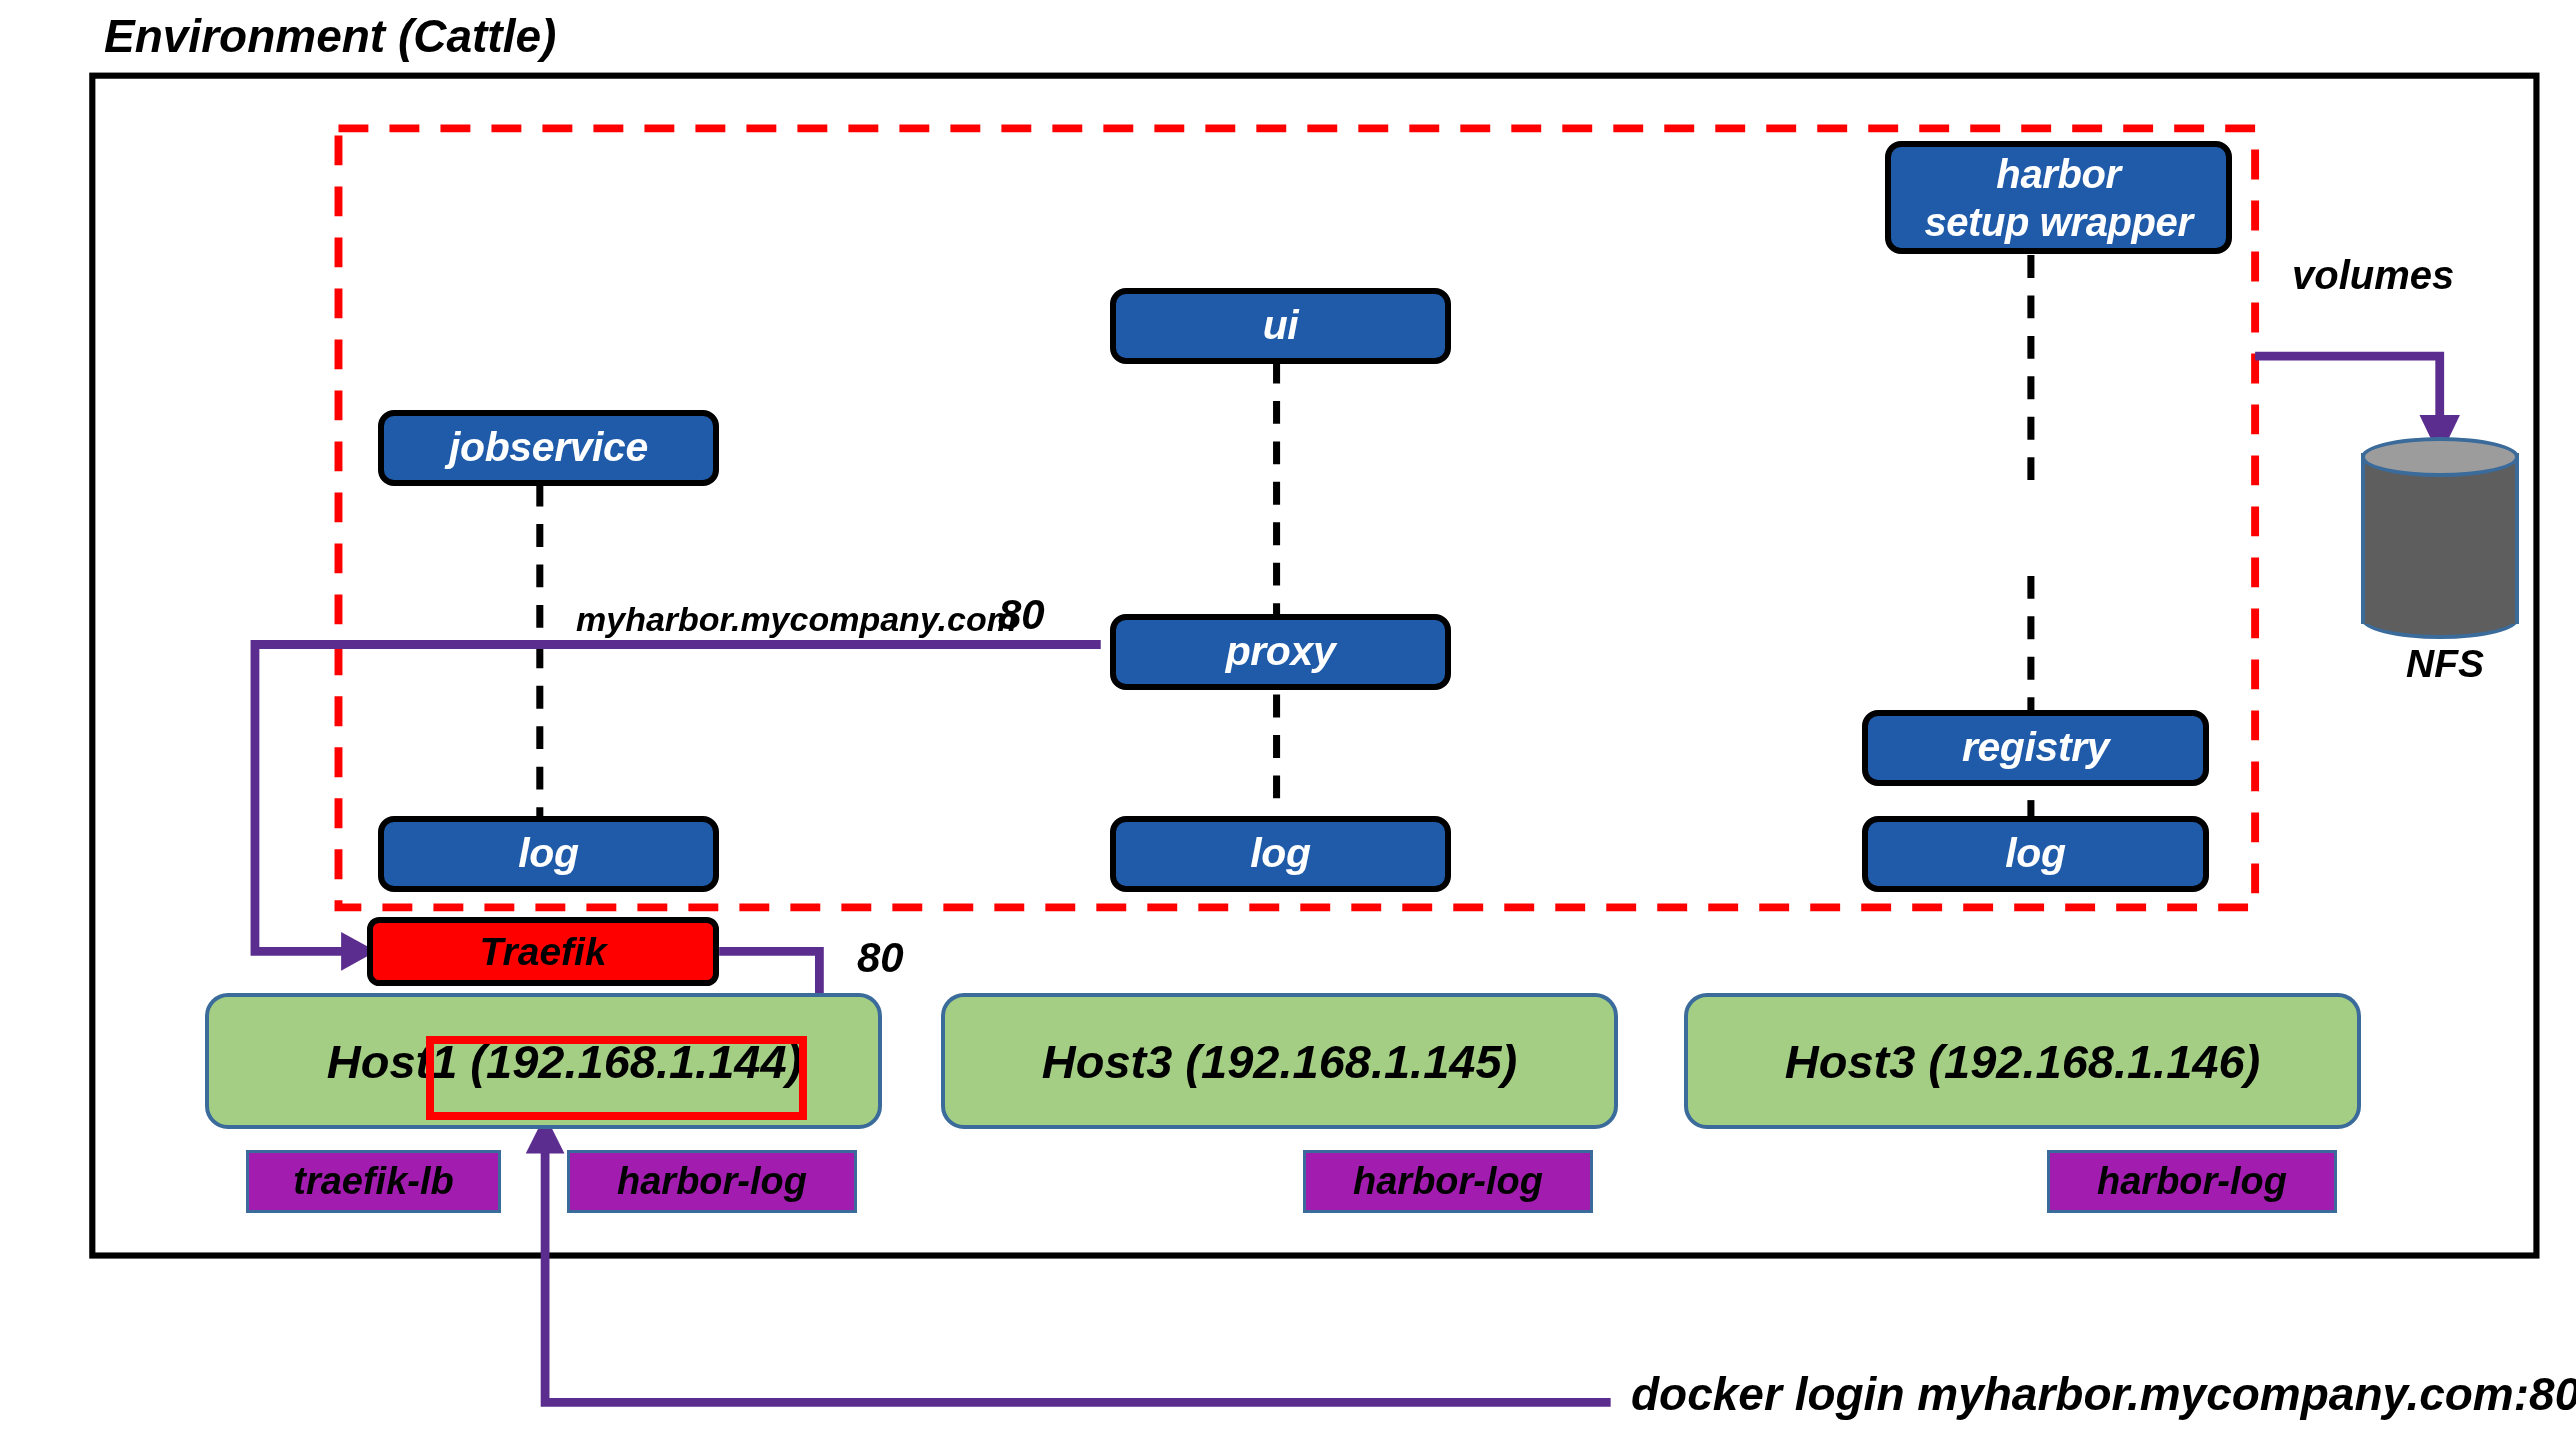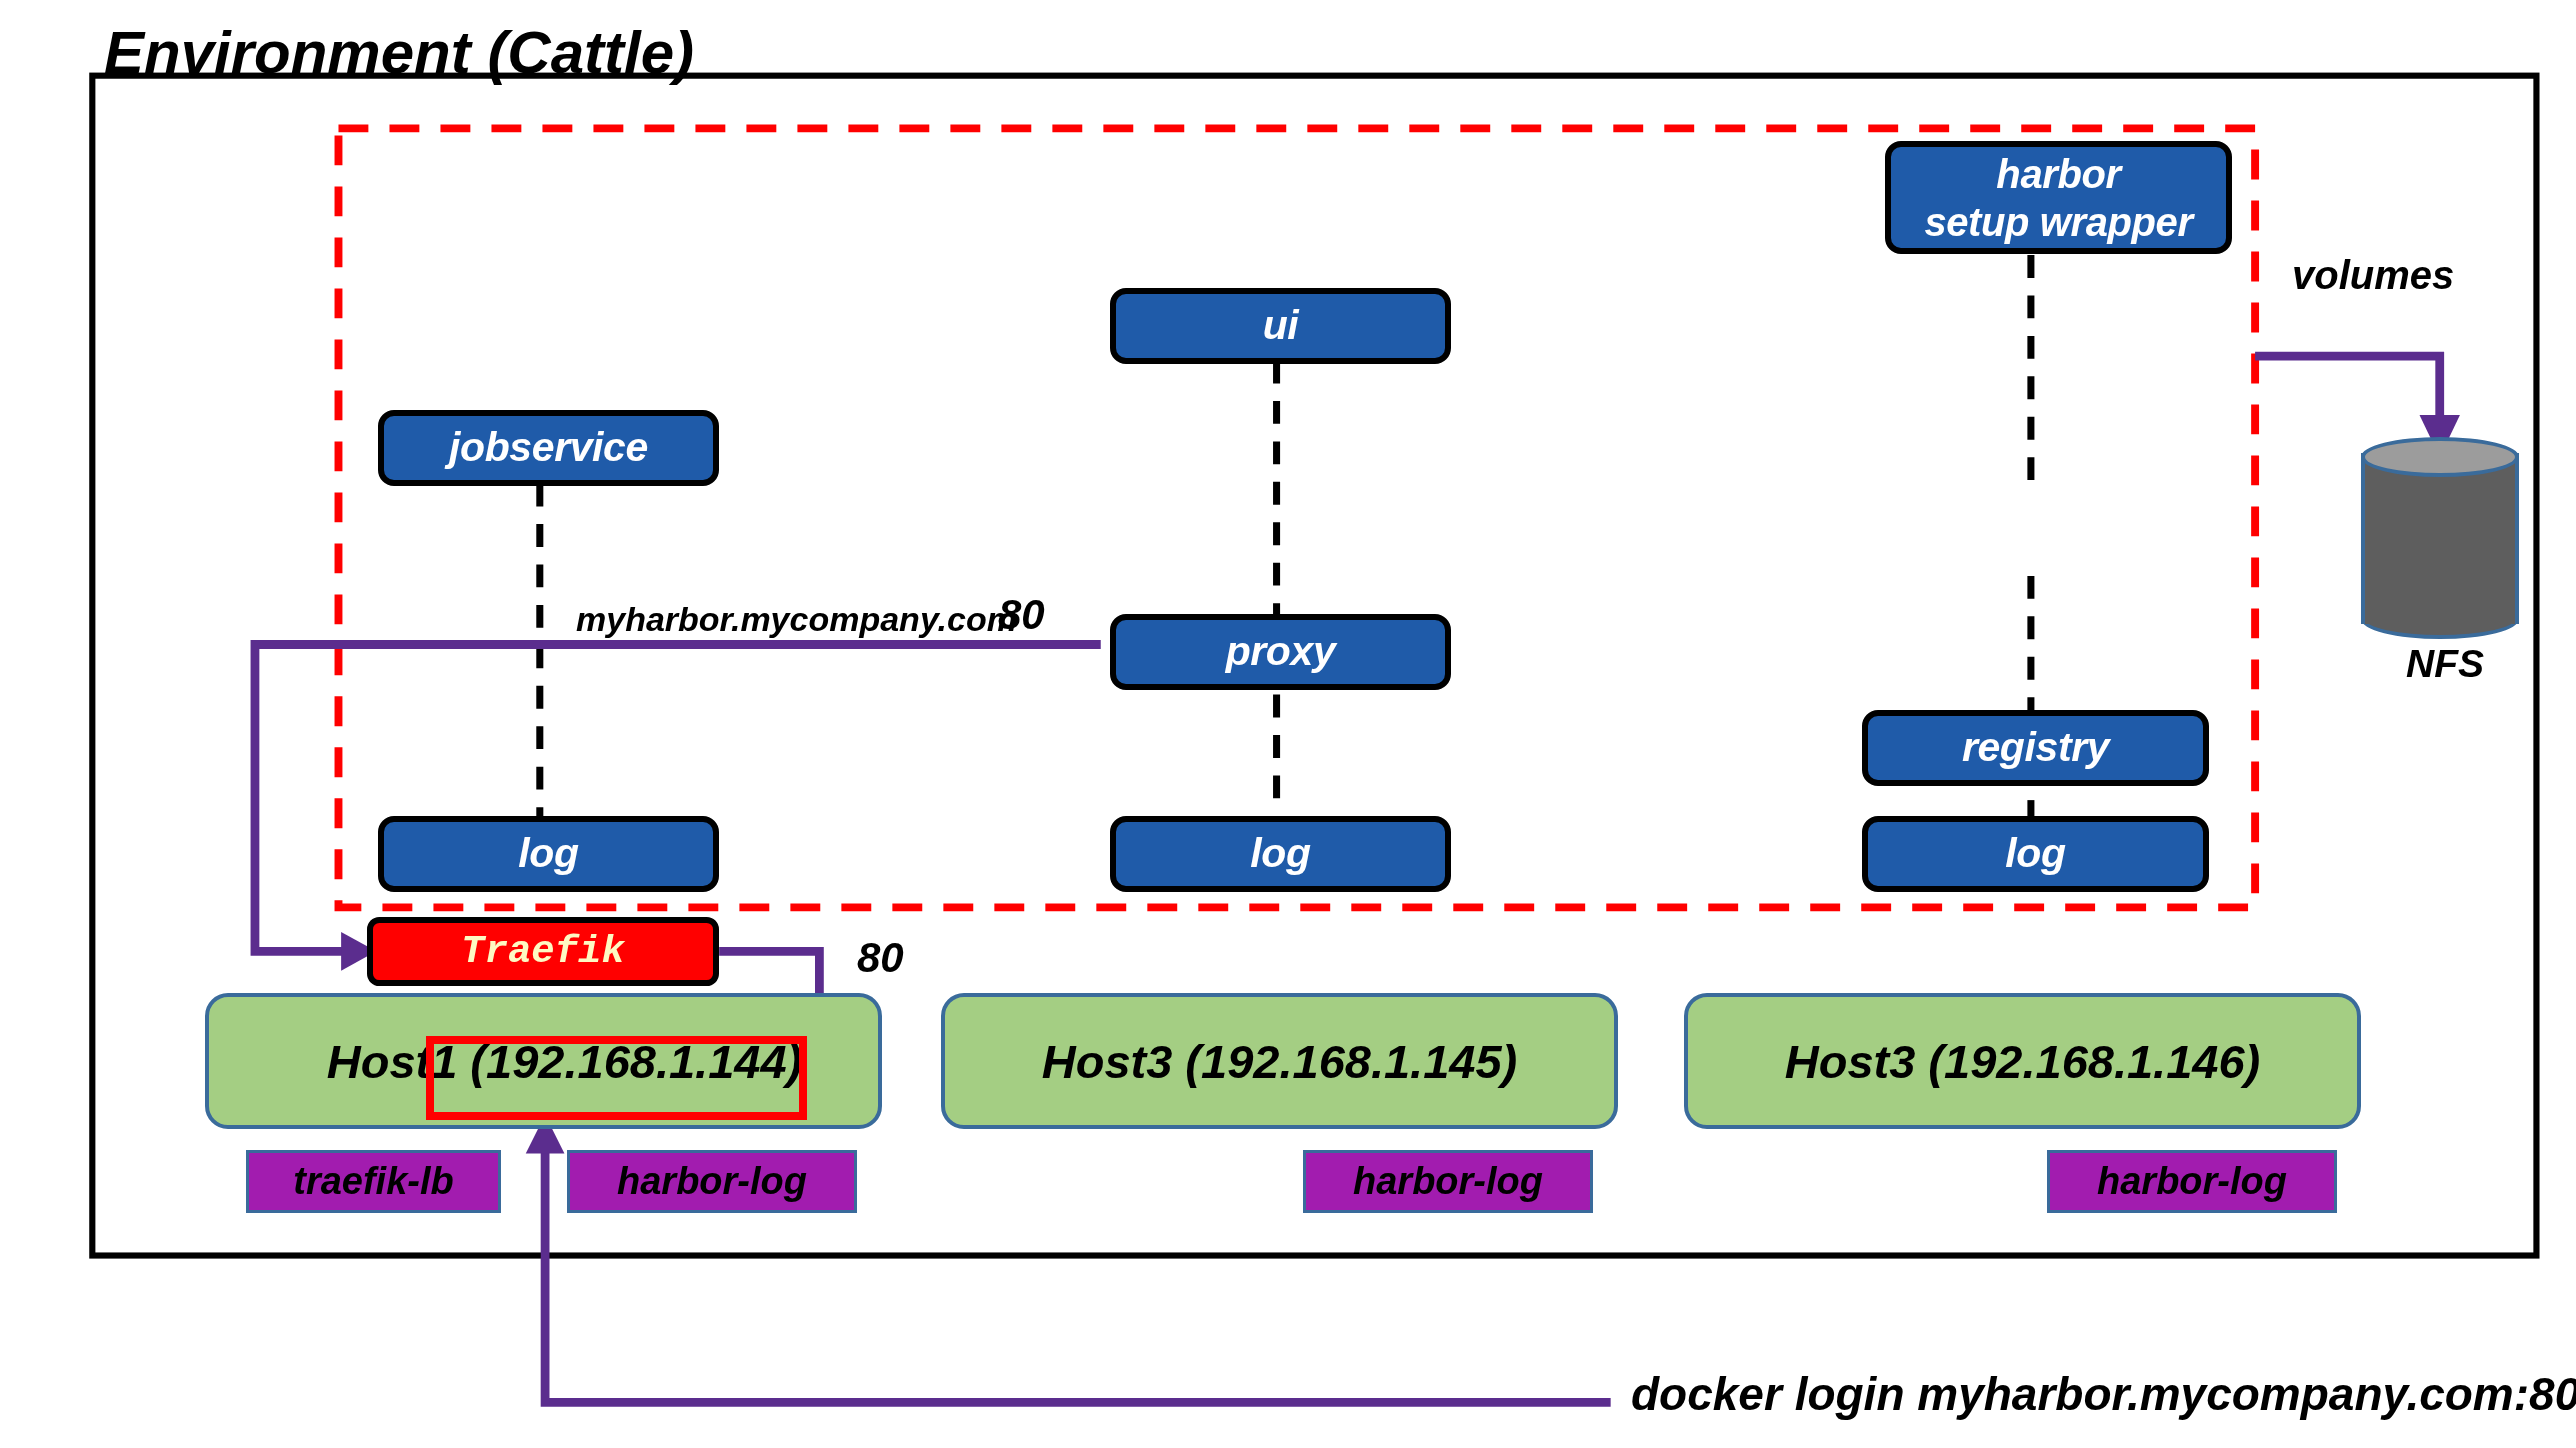--- a/index.html
+++ b/index.html
@@ -14,34 +14,34 @@
   .node{position:absolute;box-sizing:border-box;display:flex;align-items:center;
         justify-content:center;text-align:center;font-style:italic;font-weight:bold;}
 
   
   .svc{background:#1F5BA9;border:6.2px solid #000000;border-radius:16px;
        color:#ffffff;font-size:41px;line-height:1.12;letter-spacing:-0.4px;}
   .svc.two-line{line-height:1.2;font-size:40px;}
 
   
   .traefik{background:#FF0000;border:6.2px solid #000000;border-radius:12.3px;
-           color:#fef9c3;font-size:39px;font-family:Liberation Mono, monospace;}
+           color:#000000;font-size:39px;}
 
   
   .host{background:#A4CE83;border:4.4px solid #3A6B9B;border-radius:23px;
         color:#000000;font-size:47px;}
 
   
   .ylabel{background:#a21caf;border:3.5px solid #3A6B9B;color:#000000;
           font-size:38px;}
 
   
   .txt{position:absolute;font-style:italic;font-weight:bold;color:#000000;
        white-space:nowrap;}
-  .title{font-size:60px;left:104px;top:18px;}
+  .title{font-size:46px;left:104px;top:9px;}
   .t-volumes{font-size:40px;left:2292px;top:253px;}
   .t-nfs{font-size:39px;left:2406px;top:642px;}
   .t-host-label{font-size:34px;left:576px;top:600px;}
   .t-port80-proxy{font-size:42px;left:998px;top:591px;}
   .t-port80-traefik{font-size:42px;left:857px;top:934px;}
   .t-docker{font-size:46px;left:1631px;top:1367px;}
 
   
   .ip-highlight{position:absolute;border:8.8px solid #FF0000;box-sizing:border-box;
                 left:426px;top:1036px;width:381px;height:84px;}

